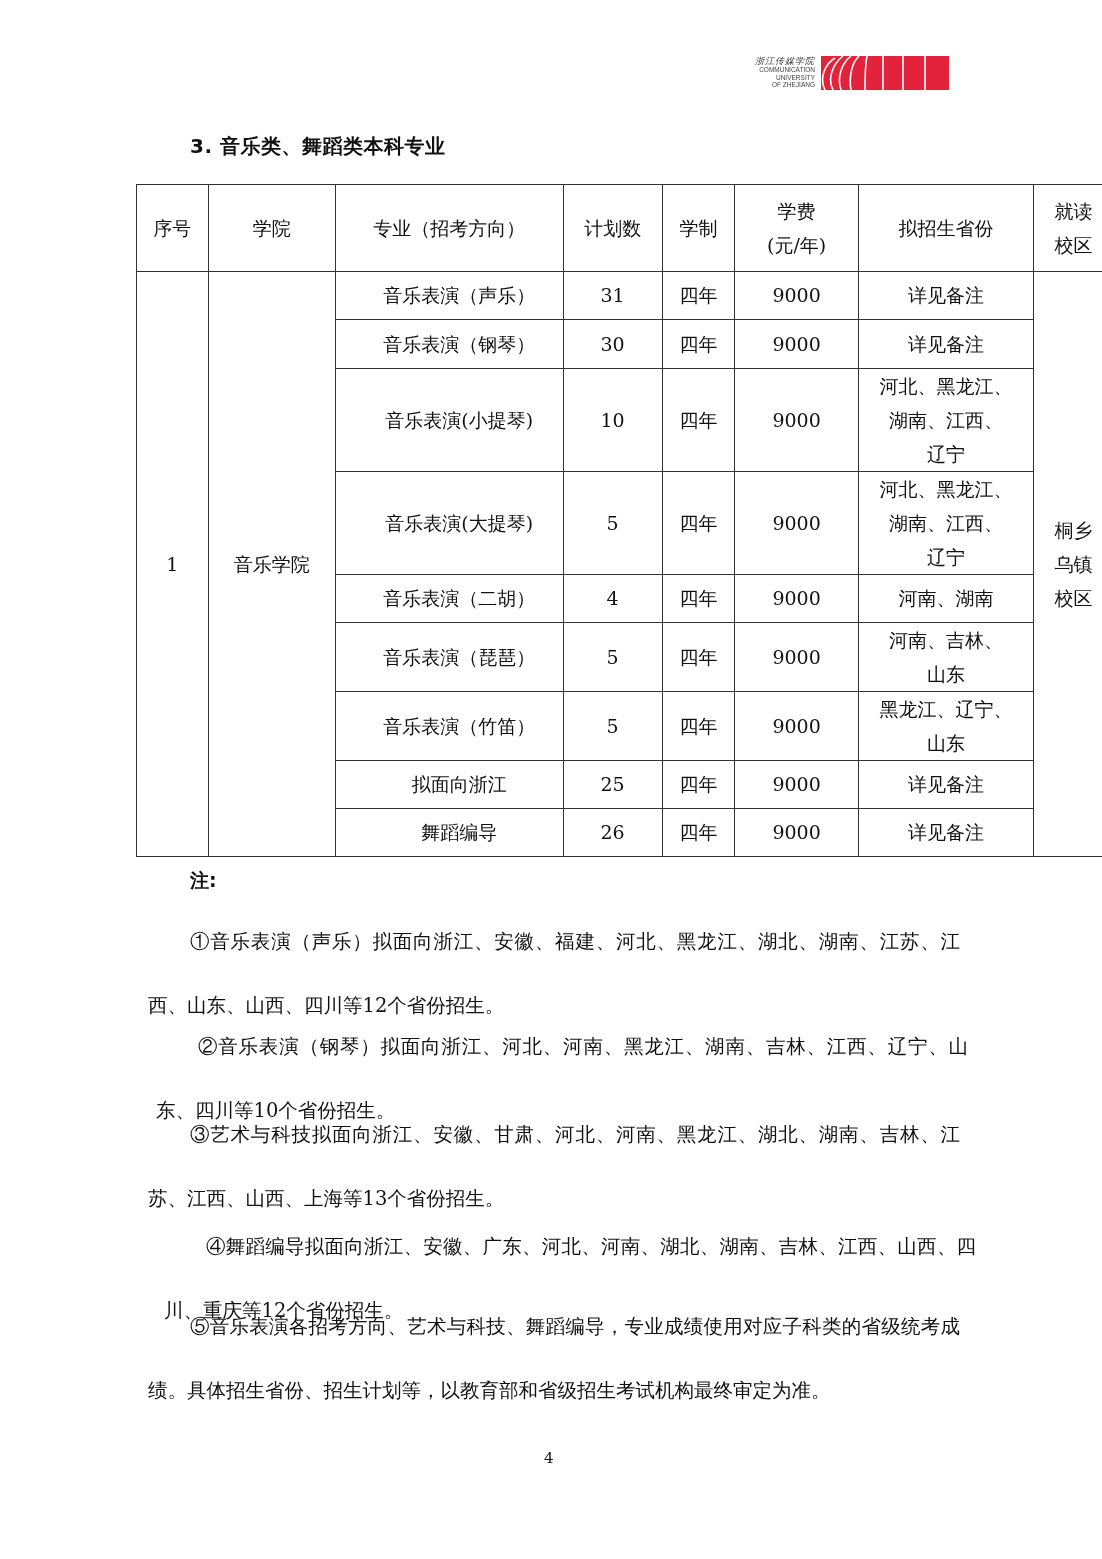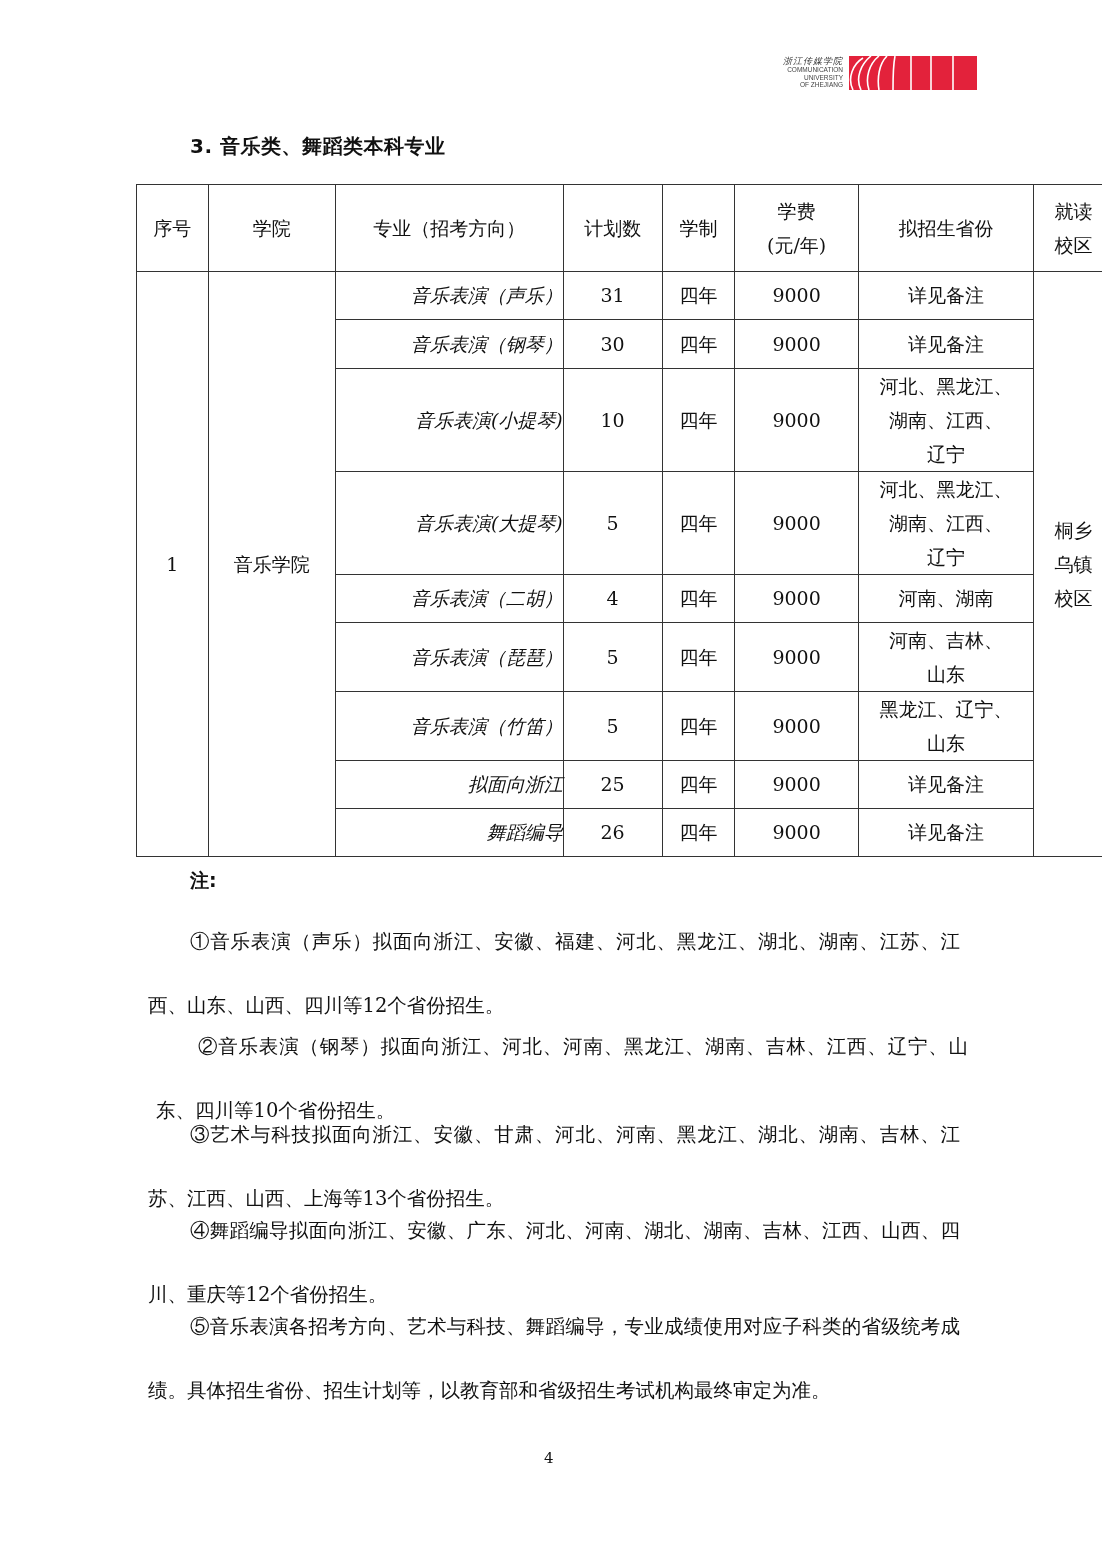--- a/index.html
+++ b/index.html
@@ -3,21 +3,21 @@
   <meta charset="utf-8">
   <style>
     html, body { margin: 0; padding: 0; background: #ffffff; }
     body {
       width: 1102px; height: 1559px; position: relative; overflow: hidden;
       font-family: "DejaVu Serif", "Liberation Serif", serif;
       color: #111;
     }
     .logo {
       position: absolute; left: 755px; top: 54px; height: 38px;
-      display: flex; align-items: center; gap: 6px; margin-left: 28px;
+      display: flex; align-items: center; gap: 6px;
     }
     .logo-text { text-align: right; line-height: 1; }
     .logo-cn { font-size: 9px; color: #333; letter-spacing: 1px; font-family: "DejaVu Serif", serif; font-style: italic; }
     .logo-en { font-family: "Liberation Sans", sans-serif; font-size: 6.5px; color: #444; line-height: 7.5px; }
     .logo-mark { width: 128px; height: 34px; background: #e3223b; position: relative; overflow: hidden; }
     .logo-mark svg { position: absolute; left: 0; top: 0; }
 
     .section-title {
       position: absolute; left: 190px; top: 133px;
       font-family: "DejaVu Sans", "Liberation Sans", sans-serif;
@@ -27,21 +27,21 @@
     table.plan {
       position: absolute; left: 136px; top: 184px;
       border-collapse: collapse; width: 978px;
       font-size: 19px;
     }
     table.plan td, table.plan th {
       border: 1.5px solid #333; padding: 0; text-align: center; vertical-align: middle;
       font-weight: normal; line-height: 33px;
     }
     table.plan th { height: 86px; }
-    table.plan td.major { text-align: right; padding-left: 20px; font-style: italic; }
+    table.plan td.major { text-align: center; padding-left: 20px; }
     .stack { line-height: 34px; }
 
     .notes { position: absolute; left: 148px; top: 868px; width: 812px; font-size: 19.5px; }
     .notes .label { position: absolute; left: 42px; top: 0; font-weight: bold; font-family: "DejaVu Sans", sans-serif; font-size: 19px; }
     .note { position: absolute; left: 0; width: 812px; line-height: 64px; text-indent: 42px; text-align: justify; }
     .page-num { position: absolute; left: 544px; top: 1449px; font-size: 15px; }
   </style>
 </head>
 <body>
 
@@ -192,17 +192,17 @@
     <td>详见备注</td>
   </tr>
 </tbody>
   </table>
 
 <div class="notes">
   <div class="label">注:</div>
   <p class="note" style="top:42px; margin:0;">①音乐表演（声乐）拟面向浙江、安徽、福建、河北、黑龙江、湖北、湖南、江苏、江西、山东、山西、四川等12个省份招生。</p>
   <p class="note" style="top:139px; margin:8px;">②音乐表演（钢琴）拟面向浙江、河北、河南、黑龙江、湖南、吉林、江西、辽宁、山东、四川等10个省份招生。</p>
   <p class="note" style="top:235px; margin:0;">③艺术与科技拟面向浙江、安徽、甘肃、河北、河南、黑龙江、湖北、湖南、吉林、江苏、江西、山西、上海等13个省份招生。</p>
-  <p class="note" style="top:331px; margin:0;">④舞蹈编导拟面向浙江、安徽、广东、河北、河南、湖北、湖南、吉林、江西、山西、四川、重庆等12个省份招生。</p>
+  <p class="note" style="top:331px; margin:16px;">④舞蹈编导拟面向浙江、安徽、广东、河北、河南、湖北、湖南、吉林、江西、山西、四川、重庆等12个省份招生。</p>
   <p class="note" style="top:427px; margin:0;">⑤音乐表演各招考方向、艺术与科技、舞蹈编导，专业成绩使用对应子科类的省级统考成绩。具体招生省份、招生计划等，以教育部和省级招生考试机构最终审定为准。</p>
 </div>
 
 <div class="page-num">4</div>
 
 </body></html>

